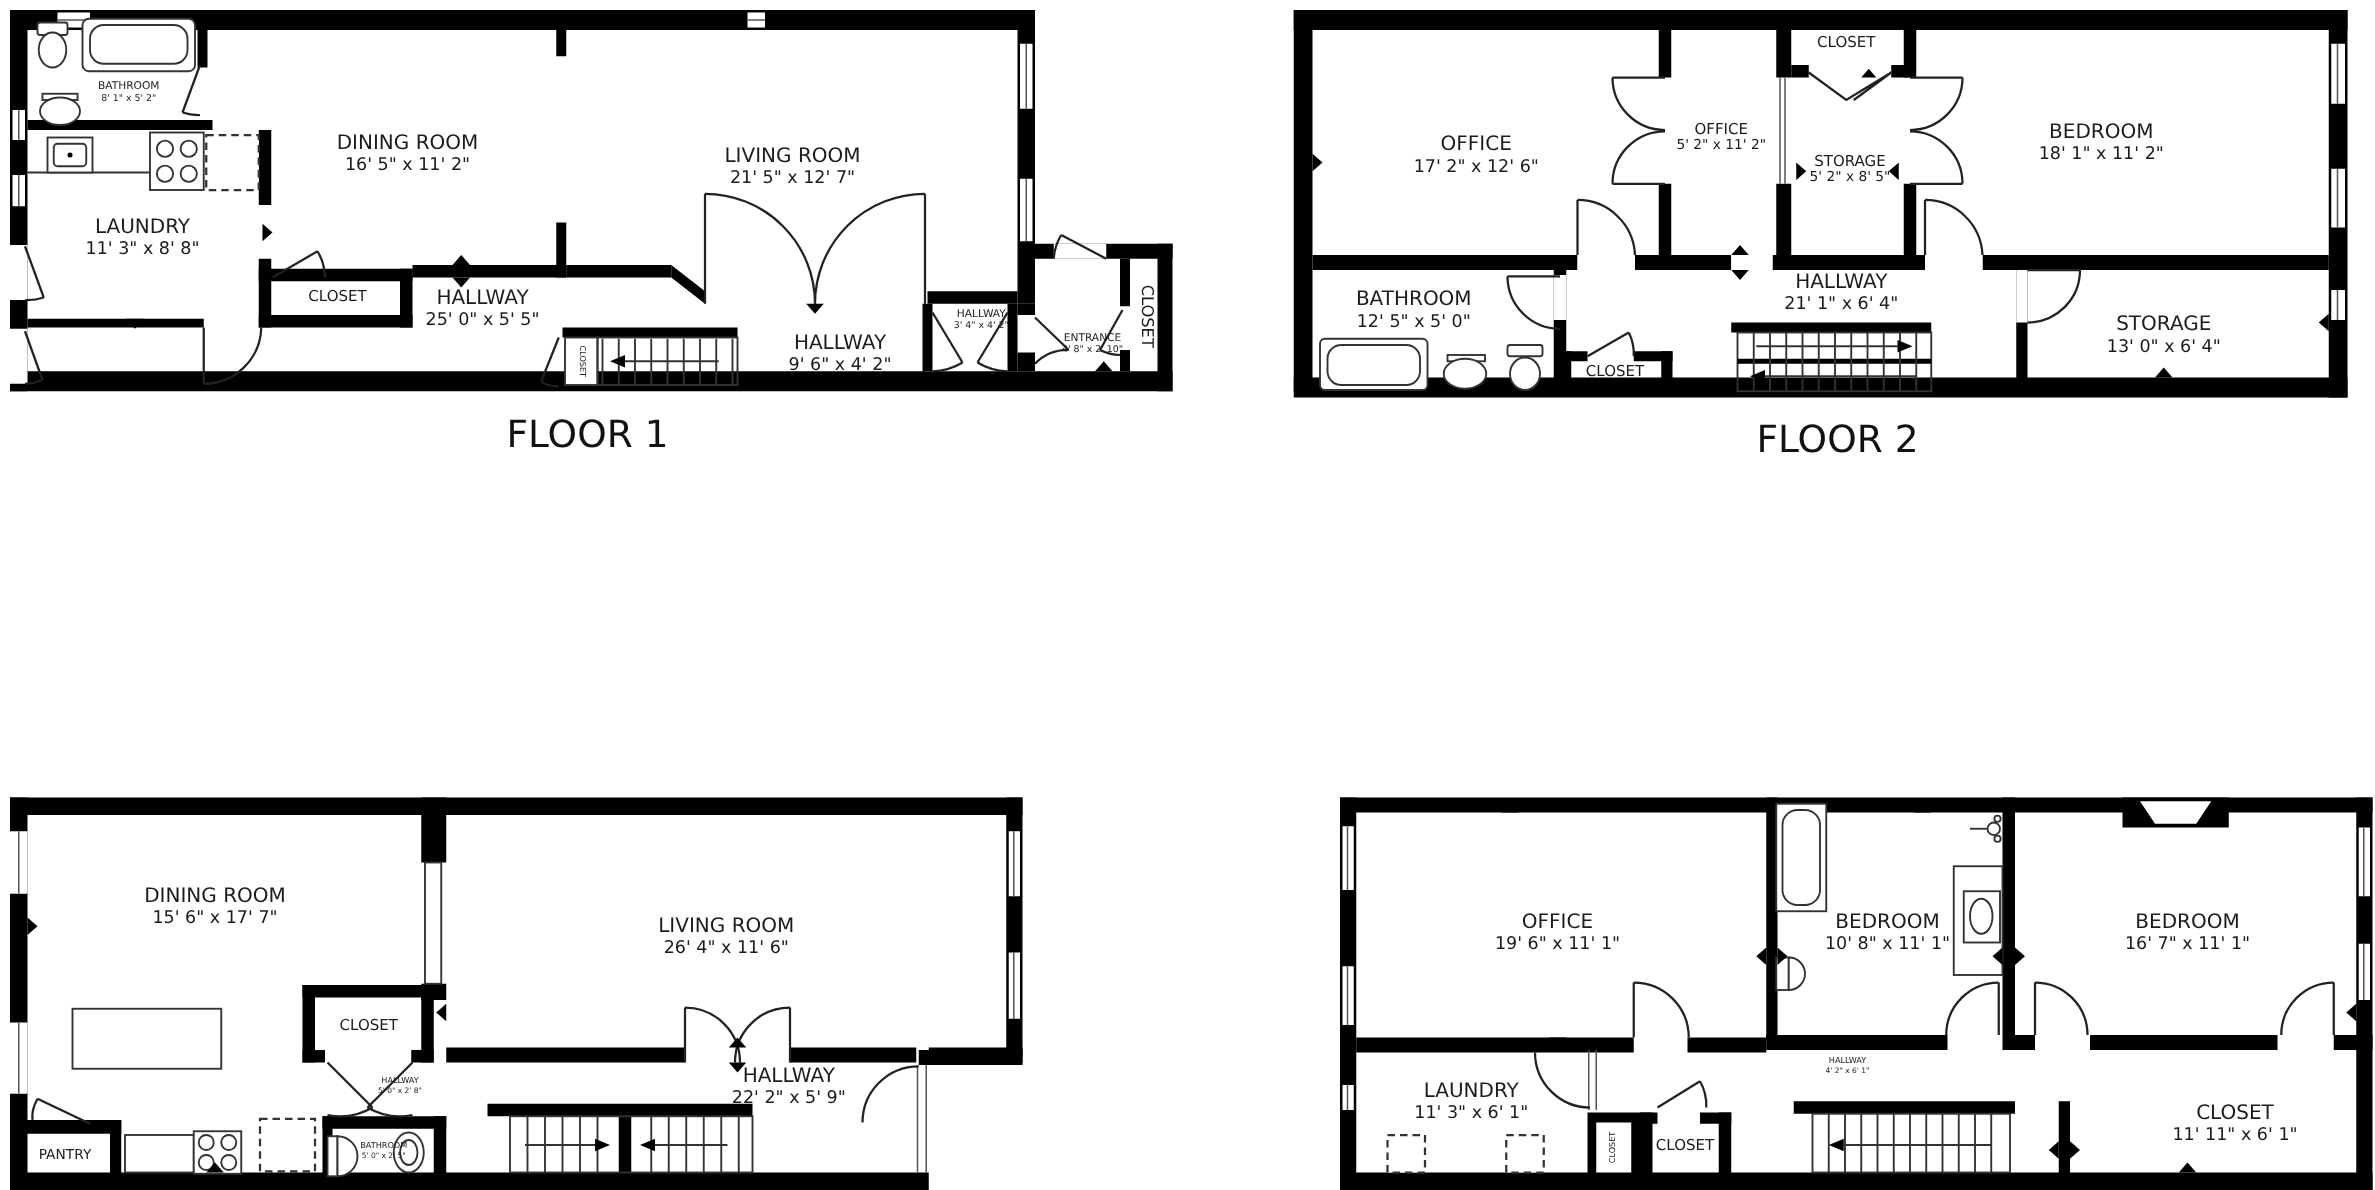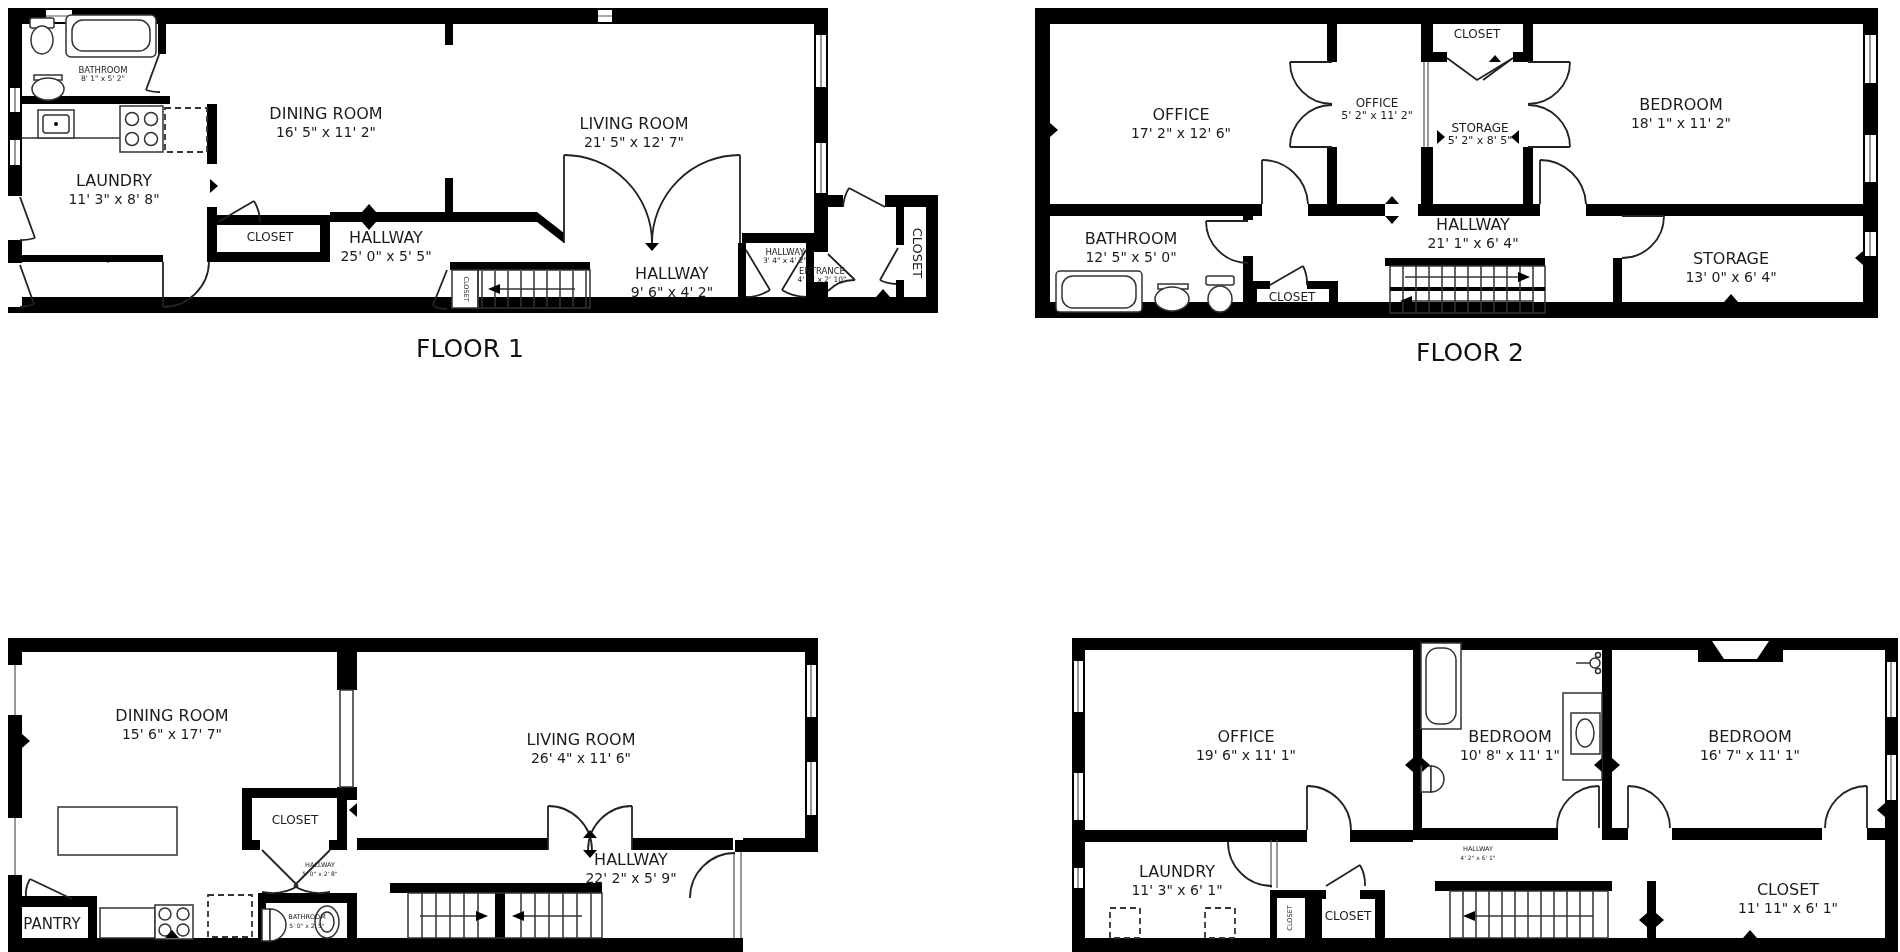--- a/index.html
+++ b/index.html
@@ -18,21 +18,21 @@
       line-height:1.18;white-space:nowrap;z-index:2;}
   .rn{font-size:16px;}
   .rd{font-size:14px;}
   .md .rn{font-size:12px;} .md .rd{font-size:11px;}
   .sm .rn{font-size:8.5px;} .sm .rd{font-size:7.5px;}
   .xs .rn{font-size:6.5px;} .xs .rd{font-size:6px;}
   .wrap .rd{white-space:normal;width:46px;margin:0 auto;}
   .vert{transform:translate(-50%,-50%) rotate(90deg);}
   .vertccw{transform:translate(-50%,-50%) rotate(-90deg);}
   .vbig{font-size:13px;} .vsm{font-size:6.5px;}
-  .floor-label{position:absolute;transform:translate(-50%,-50%);font-size:25px;color:#111;
+  .floor-label{position:absolute;transform:translate(-50%,-50%);font-size:30px;color:#111;
       white-space:nowrap;z-index:2;}
 </style>
 </head>
 <body>
 
 <div class="canvas">
 <svg width="1900" height="952" viewBox="0 0 1900 952">
 
   <g>
     <rect class="w" x="8" y="8" width="820" height="16"></rect>
@@ -446,21 +446,21 @@
   <div class="rn vsm">CLOSET</div>
 </div>
 <div class="rl" style="left:672px;top:283px">
   <div class="rn">HALLWAY</div>
   <div class="rd">9' 6" x 4' 2"</div>
 </div>
 <div class="rl sm wrap" style="left:785px;top:256px">
   <div class="rn">HALLWAY</div>
   <div class="rd">3' 4" x 4' 2"</div>
 </div>
-<div class="rl sm" style="left:822px;top:275px">
+<div class="rl sm" style="left:874px;top:275px">
   <div class="rn">ENTRANCE</div>
   <div class="rd">4' 8" x 2' 10"</div>
 </div>
 <div class="rl vert" style="left:917px;top:253px">
   <div class="rn vbig">CLOSET</div>
 </div>
 <div class="floor-label" style="left:470px;top:348px">FLOOR 1</div>
 
 <div class="rl" style="left:1181px;top:124px">
   <div class="rn">OFFICE</div>
@@ -507,21 +507,21 @@
 </div>
 <div class="rl" style="left:581px;top:749px">
   <div class="rn">LIVING ROOM</div>
   <div class="rd">26' 4" x 11' 6"</div>
 </div>
 <div class="rl xs" style="left:320px;top:869px">
   <div class="rn">HALLWAY</div>
   <div class="rd">5' 0" x 2' 8"</div>
 </div>
 <div class="rl md" style="left:52px;top:925px">
-  <div class="rn" style="font-size:15px">PANTRY</div>
+  <div class="rn" style="font-size:11px">PANTRY</div>
 </div>
 <div class="rl xs" style="left:307px;top:921px">
   <div class="rn">BATHROOM</div>
   <div class="rd">5' 0" x 2' 5"</div>
 </div>
 <div class="rl" style="left:631px;top:869px">
   <div class="rn">HALLWAY</div>
   <div class="rd">22' 2" x 5' 9"</div>
 </div>
 

